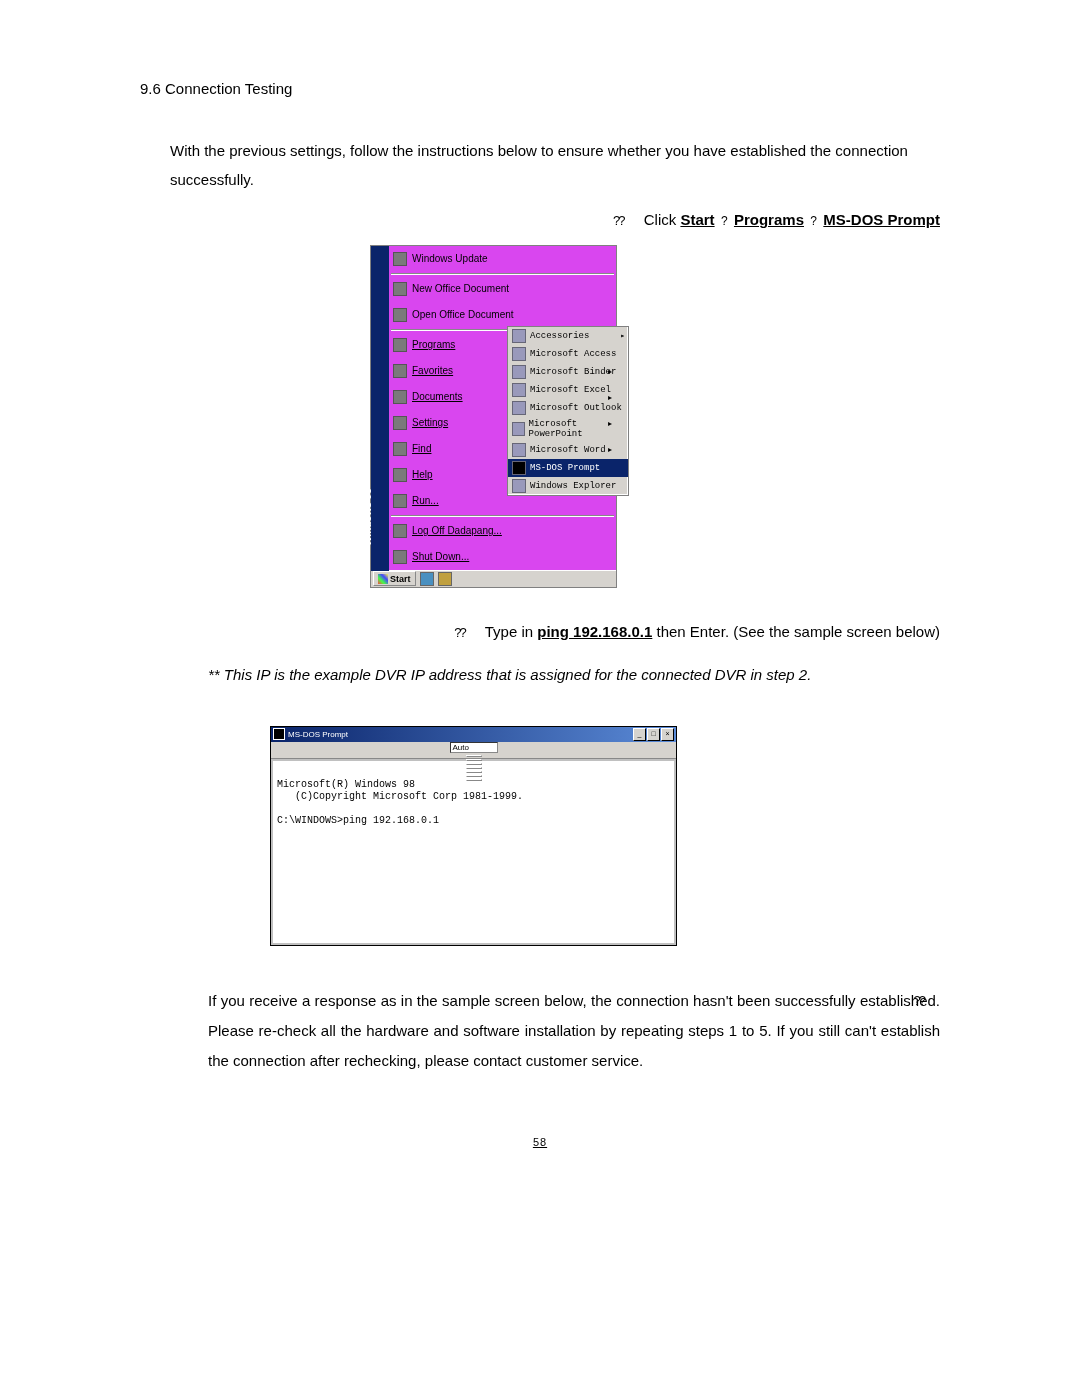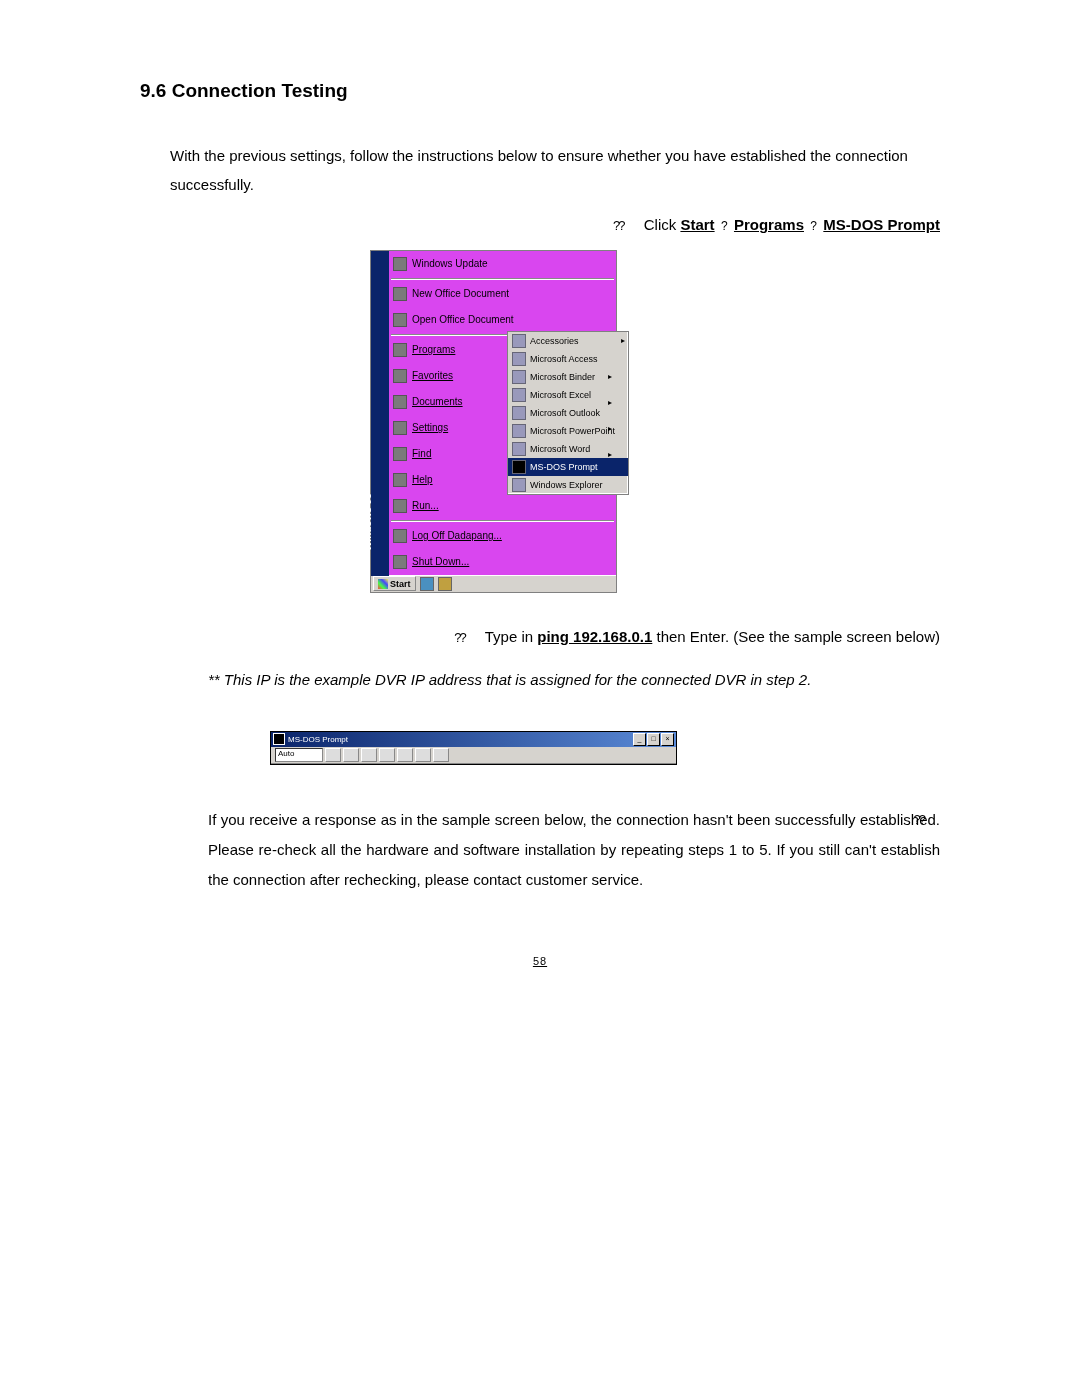--- a/index.html
+++ b/index.html
@@ -5,22 +5,22 @@
   body {
     margin: 0;
     padding: 80px 140px 40px 140px;
     font-family: Arial, Helvetica, sans-serif;
     font-size: 15px;
     color: #000;
     background: #fff;
     width: 800px;
   }
   h2 {
-    font-size: 19px;
-    font-weight: bold;
+    font-size: 15px;
+    font-weight: normal;
     margin: 0 0 40px 0;
   }
   .para {
     margin: 0 0 12px 0;
     line-height: 1.9;
     padding-left: 30px;
   }
   .bullet-row {
     margin: 0 0 4px 0;
     padding-left: 30px;
@@ -121,20 +121,21 @@
     width: 120px;
     background: #d6d3ce;
     border: 1px solid #808080;
     box-shadow: -1px -1px 0 #fff inset;
   }
   .sbitem {
     display: flex; align-items: center;
     padding: 2px 4px;
     font-size: 9px;
     position: relative;
+    font-family: Liberation Mono, monospace;
   }
   .sbitem .sb-icon {
     width: 12px; height: 12px;
     background: #99b; border: 1px solid #667;
     margin-right: 4px;
   }
   .sbitem.sel {
     background: #0a246a; color: #fff;
   }
   .sbitem .sb-arrow {
@@ -162,21 +163,21 @@
   .winbtns span {
     width: 11px; height: 11px; background: #d6d3ce;
     border: 1px solid #000; border-top-color: #fff; border-left-color: #fff;
     font-size: 7px; text-align: center; line-height: 10px; color: #000;
   }
   .dostoolbar {
     height: 16px;
     background: #d6d3ce;
     border-bottom: 1px solid #888;
     display: flex; align-items: center;
-    gap: 2px; padding: 0 4px;
+    gap: 2px; padding: 0 4px; flex-direction: column;
   }
   .tbtn {
     width: 14px; height: 12px;
     background: #ddd;
     border: 1px solid #888;
     border-top-color: #fff; border-left-color: #fff;
   }
   .tsel {
     width: 44px; height: 12px;
     background: #fff; border: 1px inset #888;
@@ -342,20 +343,26 @@
     <div class="dostoolbar">
       <div class="tsel">Auto</div>
       <span class="tbtn"></span>
       <span class="tbtn"></span>
       <span class="tbtn"></span>
       <span class="tbtn"></span>
       <span class="tbtn"></span>
       <span class="tbtn"></span>
       <span class="tbtn"></span>
     </div>
+    <div class="dosbody" id="dosbody">
+Microsoft(R) Windows 98
+   (C)Copyright Microsoft Corp 1981-1999.
+
+C:\WINDOWS&gt;ping 192.168.0.1
+</div>
   </div>
 </div>
 
 <p class="bullet-row" style="margin-bottom:0;">
   <span class="bullet-glyph">??</span>
 </p>
 <p class="justify" style="margin-top:-28px;">If you receive a response as in the sample screen below, the connection hasn't been successfully established. Please re-check all the hardware and software installation by repeating steps 1 to 5. If you still can't establish the connection after rechecking, please contact customer service.</p>
 
 <div class="pagenum">58</div>
 

